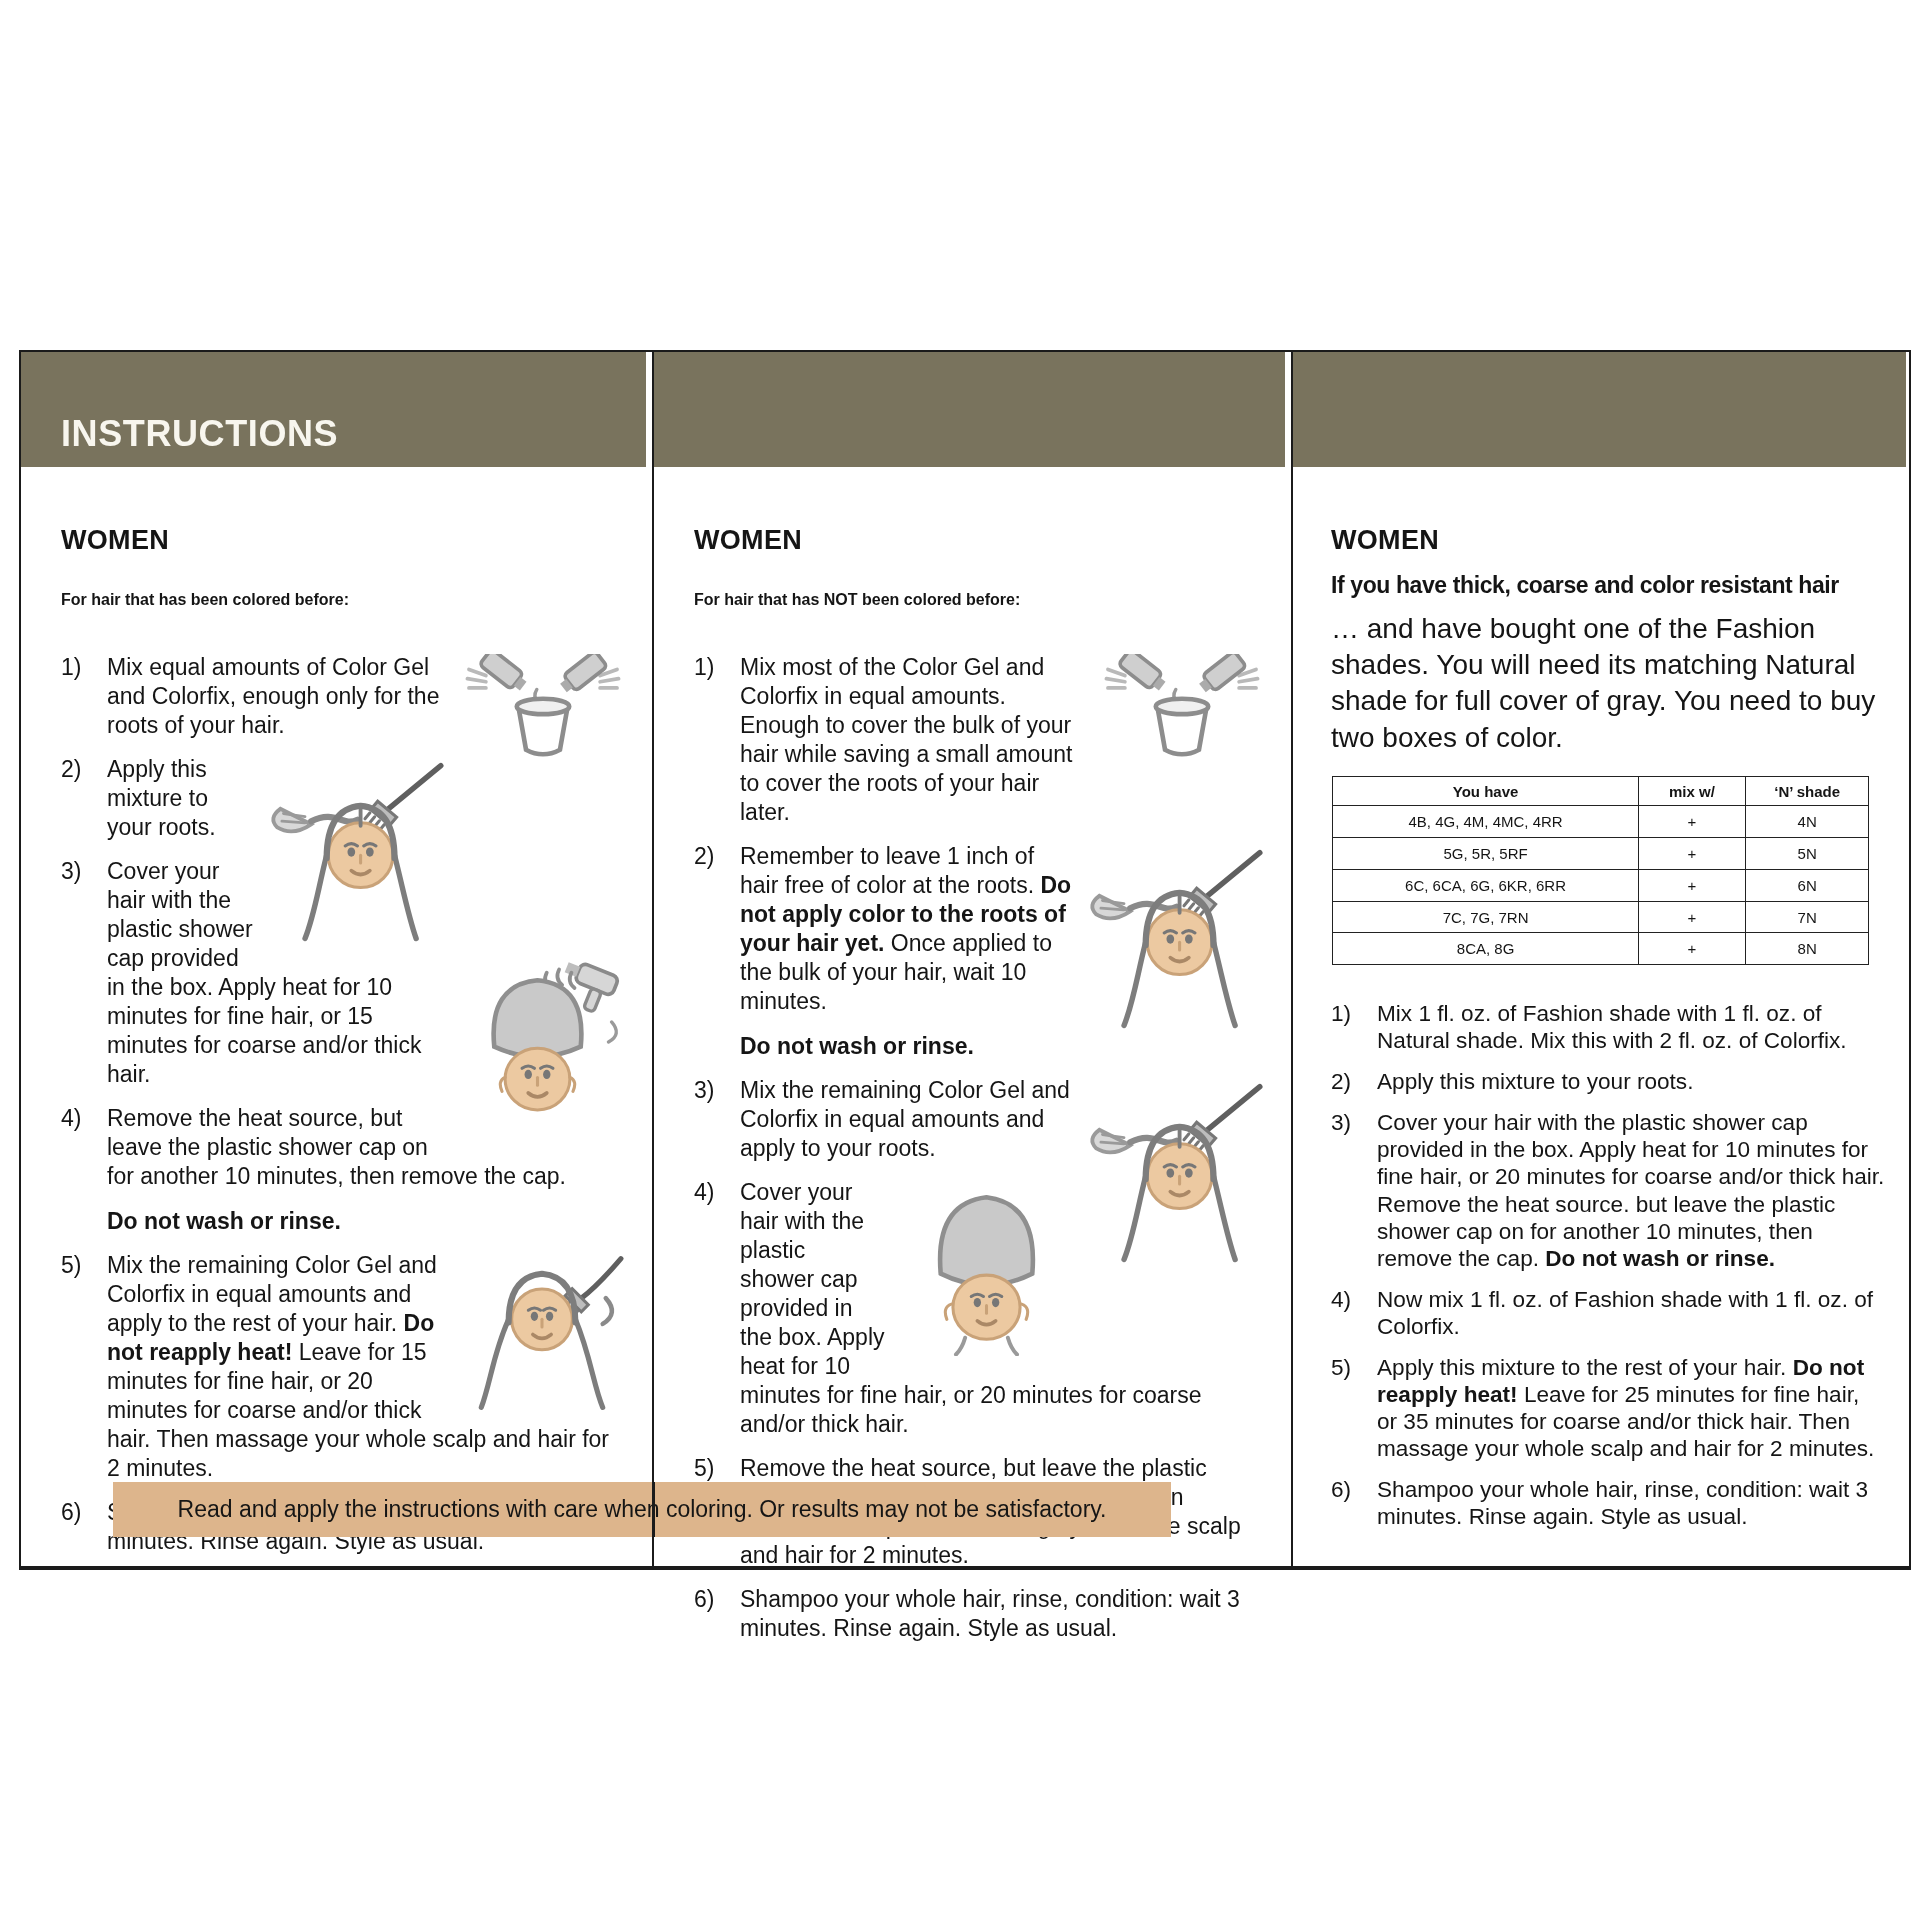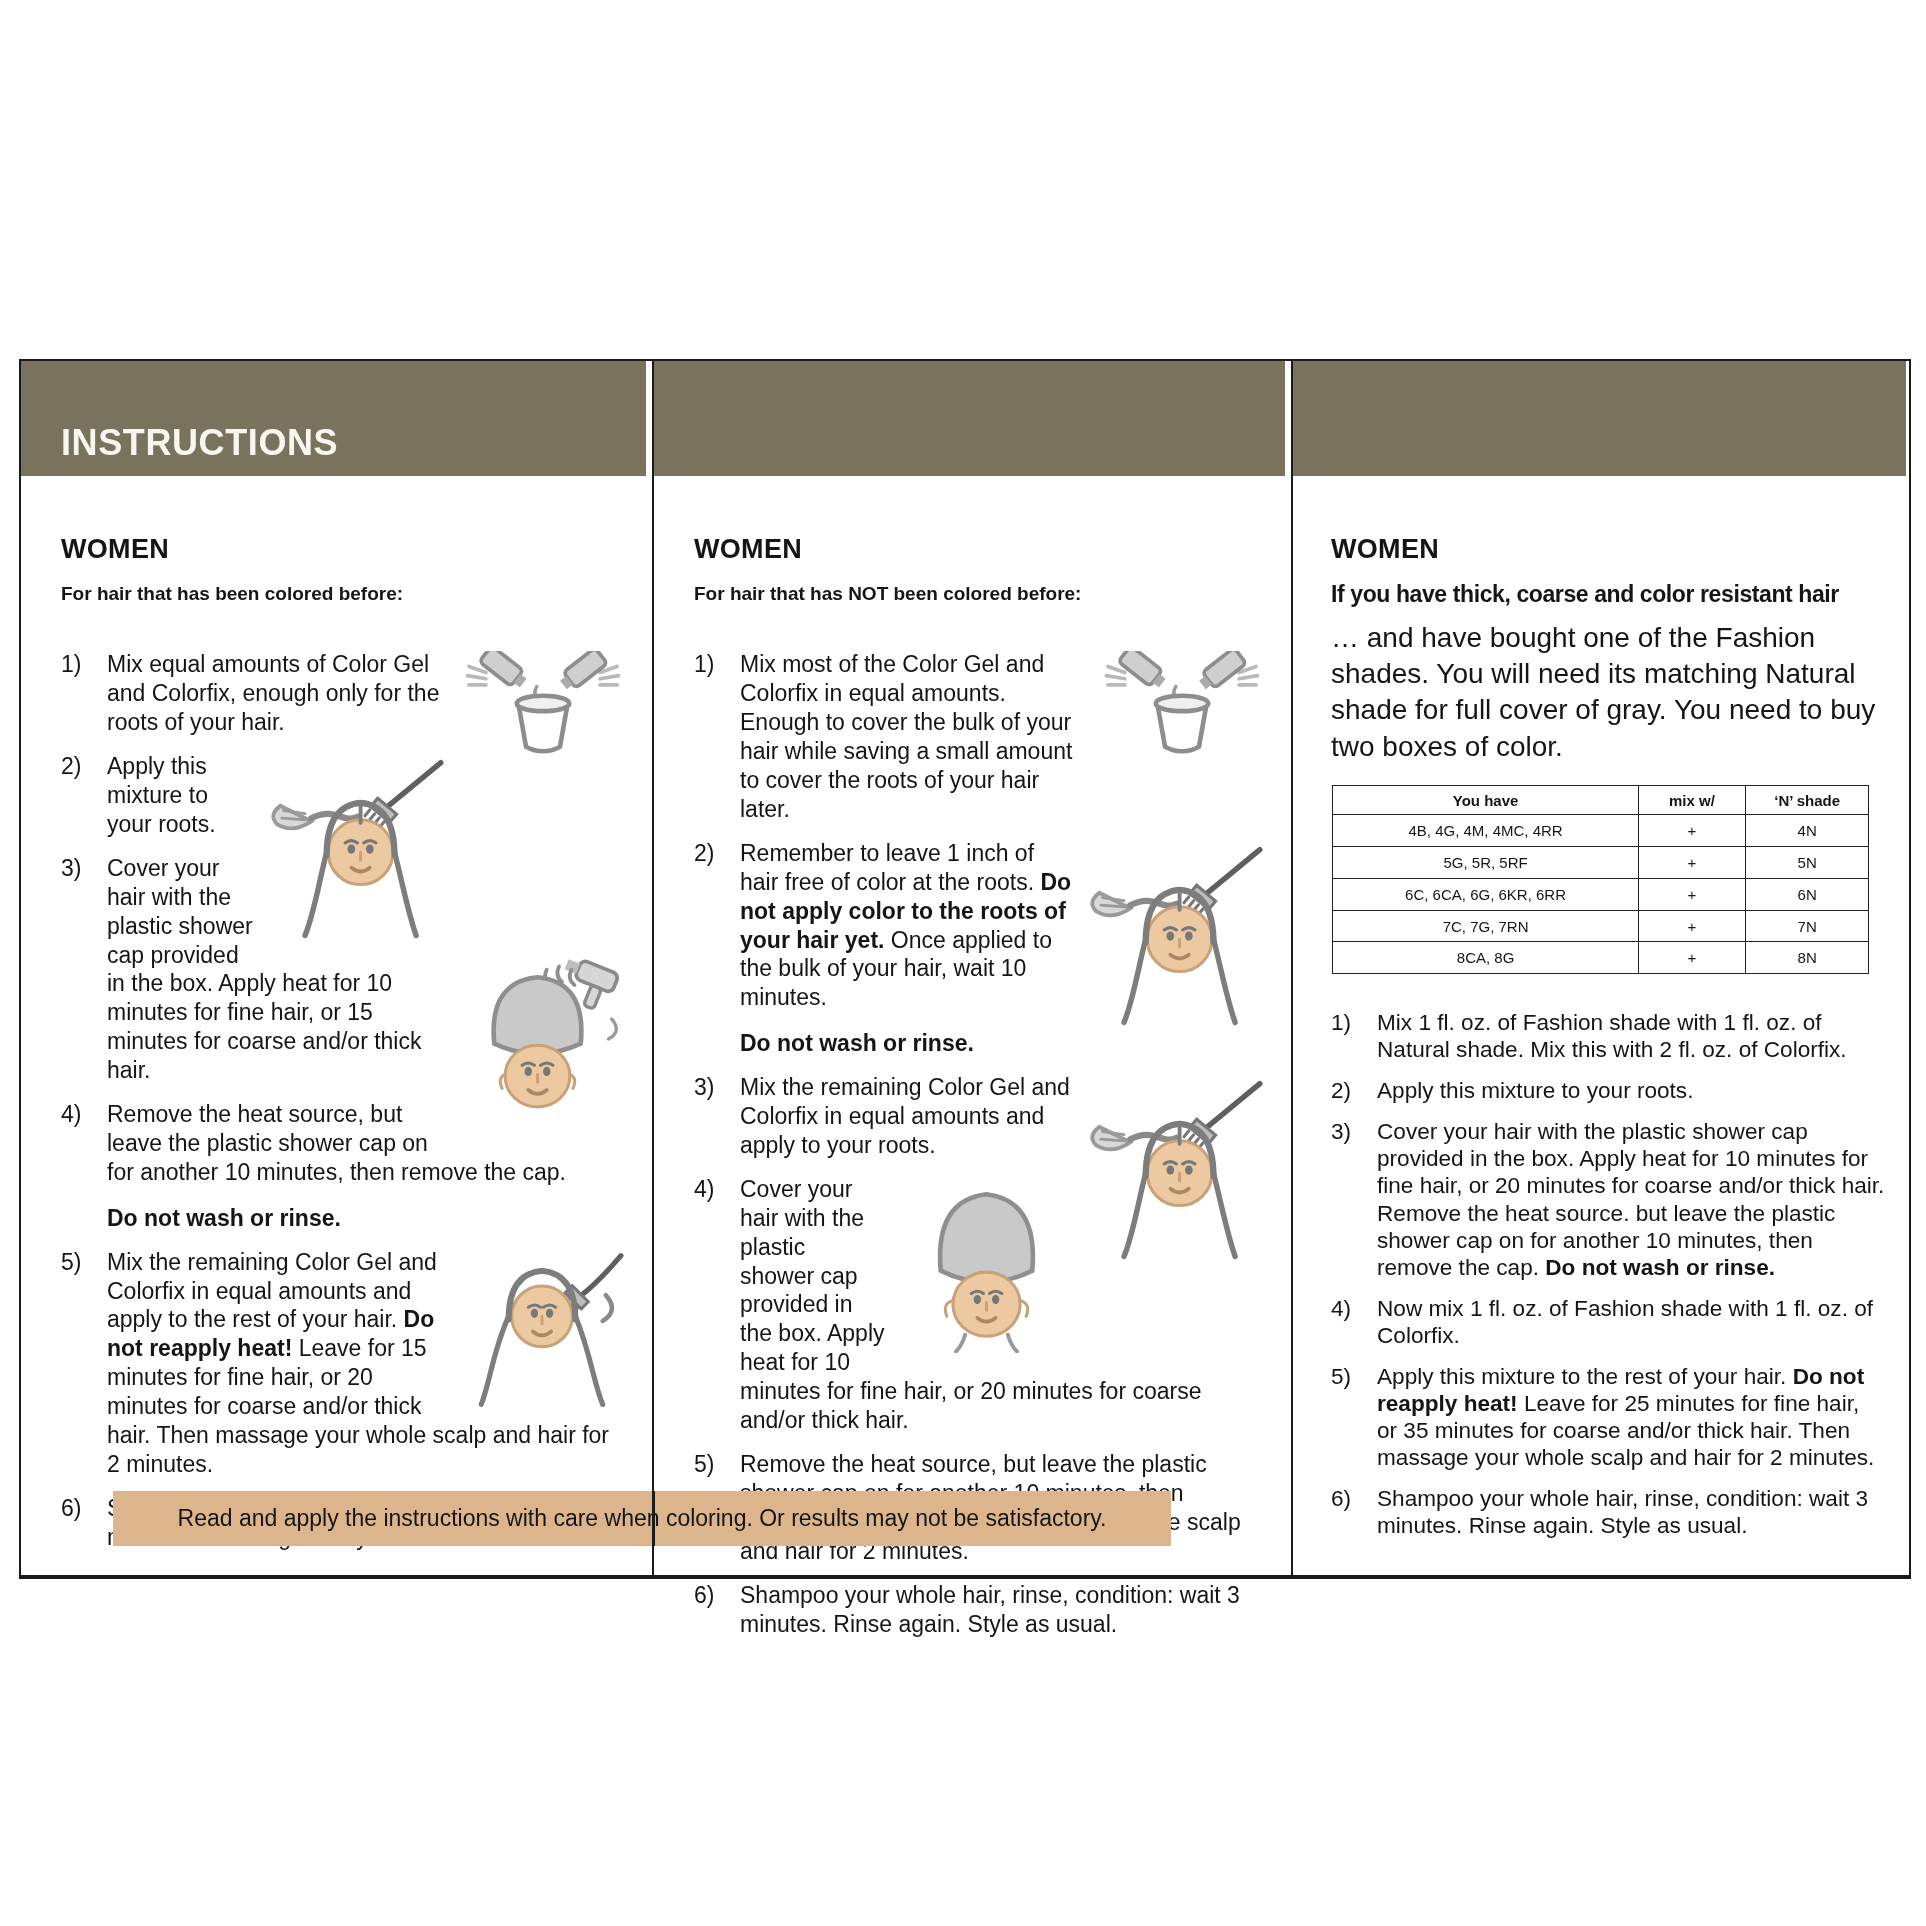--- a/index.html
+++ b/index.html
@@ -1,32 +1,32 @@
 <!DOCTYPE html>
 <html style="font-size:10px"><head>
 <meta charset="utf-8">
 <style>
   html,body{margin:0;padding:0;}
   body{width:1926px;height:1926px;background:#ffffff;font-family:"Liberation Sans",sans-serif;color:#151515;}
   .page{position:relative;width:1926px;height:1926px;background:#fff;overflow:hidden;}
-  .sheet{position:absolute;left:19px;top:359px;width:1892px;height:1220px;box-sizing:border-box;
+  .sheet{position:absolute;left:19px;top:350px;width:1892px;height:1220px;box-sizing:border-box;
          border:2.5px solid #1b1b1b;border-bottom-width:4.4px;background:#fff;}
   .cols{display:flex;width:100%;height:100%;}
   .col{position:relative;box-sizing:border-box;height:100%;}
   .col-1{width:631px;}
   .col-2{width:639px;border-left:2.5px solid #1b1b1b;}
   .col-3{width:615px;border-left:2.5px solid #1b1b1b;}
   .band{height:115px;background:#79735d;}
   .col-1 .band{margin-right:5.6px;}
   .col-2 .band{margin-right:5.6px;}
   .band h1{margin:0;padding:61px 0 0 40px;font-size:36px;letter-spacing:0.6px;color:#f8f6ee;font-weight:bold;}
   .content{padding:58px 25px 0 40px;}
   .col-3 .content{padding:58px 21px 0 38px;}
   .women{font-size:27px;font-weight:bold;letter-spacing:0.3px;}
-  .colhead{font-size:19px;font-weight:bold;margin-top:18px;line-height:1.2;}
+  .colhead{font-size:16px;font-weight:bold;margin-top:34px;line-height:1.2;}
   .col-3 .colhead{font-size:23px;letter-spacing:-0.4px;margin-top:16px;}
   .intro{font-size:28px;line-height:1.3;margin-top:11px;}
   .steps{margin-top:44px;}
   .col-3 .steps{margin-top:35px;}
   .step{position:relative;padding-left:46px;margin-bottom:15px;font-size:23px;line-height:1.26;}
   .col-3 .step{font-size:22.6px;line-height:1.2;margin-bottom:13.8px;}
   .step .num{position:absolute;left:0;top:0;}
   .step .sub{margin-top:16.3px;font-weight:bold;}
   .illus{float:right;margin:1.3px 0 6.3px 12.5px;}
   .shade-table{border-collapse:collapse;margin:20px 0 0 1.3px;width:537px;font-size:15px;table-layout:fixed;}

